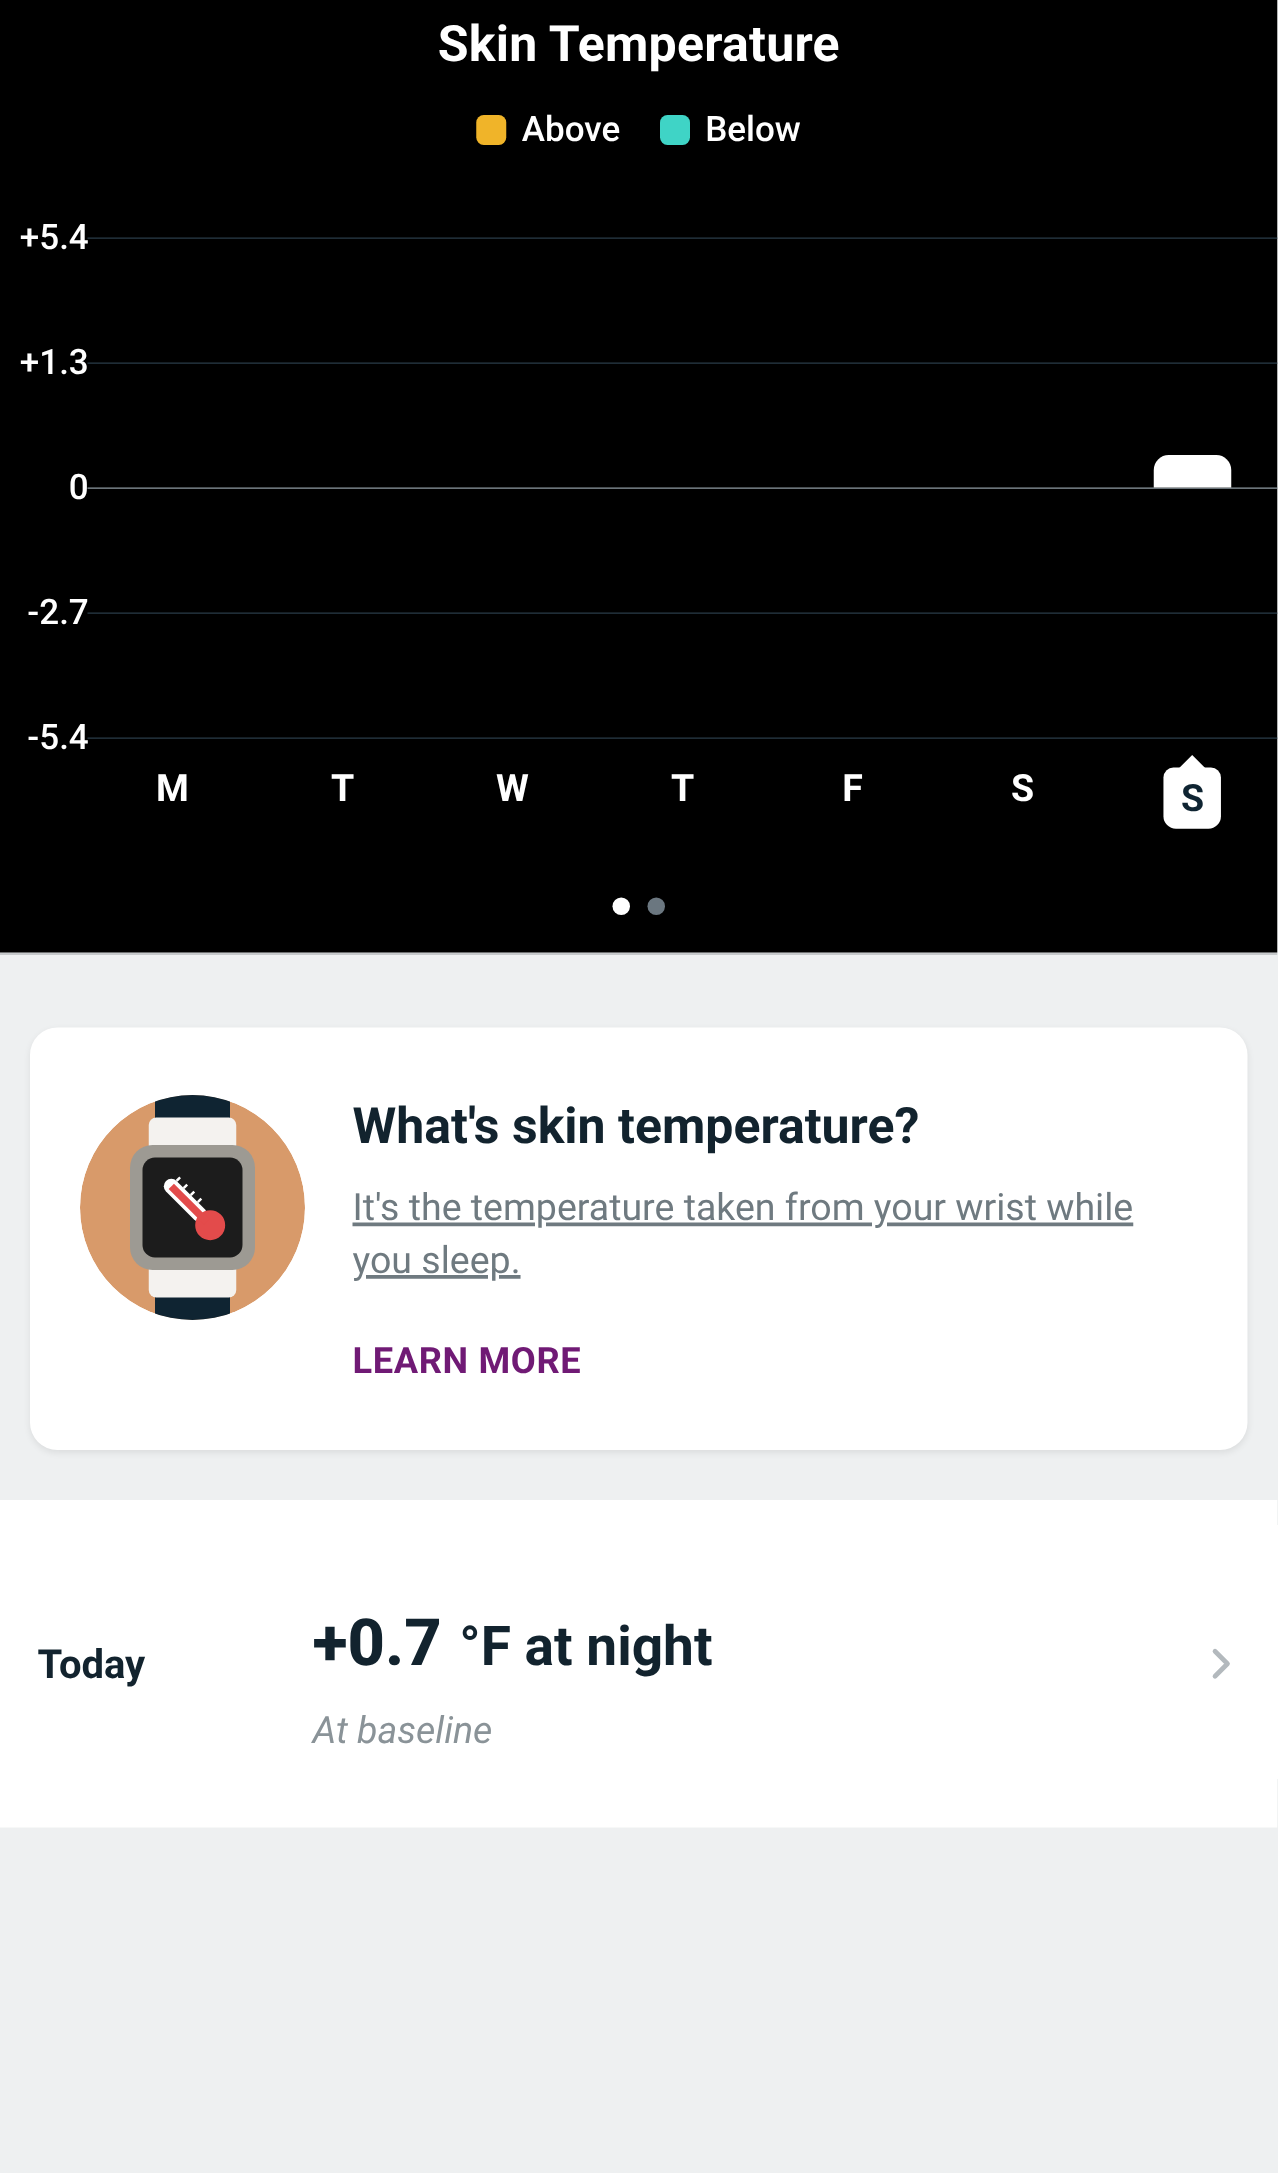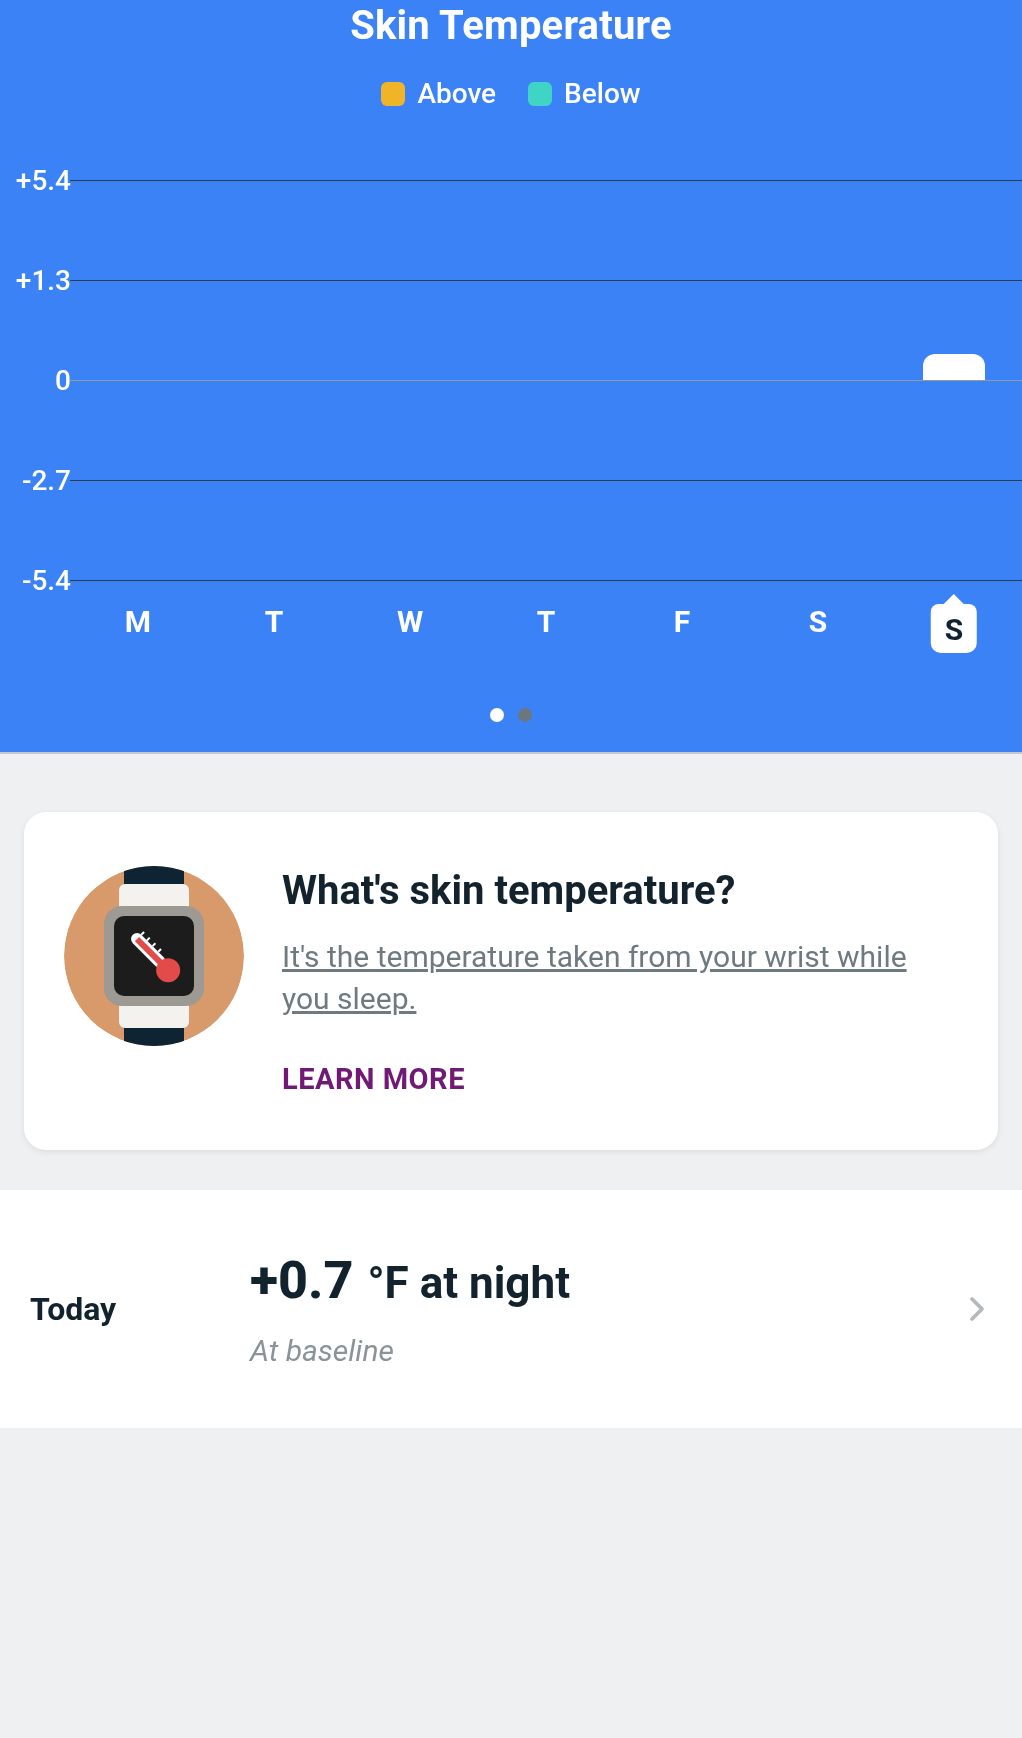--- a/index.html
+++ b/index.html
@@ -1,17 +1,17 @@
 <!DOCTYPE html>
 <html><head>
 <meta charset="utf-8">
 <style>
   * { box-sizing: border-box; margin: 0; padding: 0; }
   html, body { width: 1022px; height: 1738px; font-family: -apple-system, BlinkMacSystemFont, "Segoe UI", Roboto, Helvetica, Arial, sans-serif; background:#eef0f1; }
-  .dark-panel { background:#3b82f6; color:#fff; padding-top:2px; padding-bottom:30px; position:relative; }
+  .dark-panel { background:#000000; color:#fff; padding-top:12px; padding-bottom:30px; position:relative; }
   .chart-title { text-align:center; font-size:40px; font-weight:700; margin-bottom:28px; letter-spacing:0.2px; }
   .legend { display:flex; justify-content:center; align-items:center; gap:32px; font-size:28px; font-weight:500; margin-bottom:70px; }
   .legend-item { display:flex; align-items:center; gap:12px; }
   .swatch { width:24px; height:24px; border-radius:6px; display:inline-block; }
   .chart-area { position:relative; height:400px; margin-left:0; margin-right:0; }
   .y-labels { position:absolute; left:0; top:0; width:65px; height:100%;margin-left:12px; }
   .y-label { position:absolute; right:6px; font-size:28px; font-weight:500; color:#fff; transform:translateY(-50%); }
   .grid { position:absolute; left:70px; right:0; top:0; height:100%; }
   .gridline { position:absolute; left:0; right:0; height:1px; background:#2a3d49; }
   .gridline.zero { background:#8f9ba2; }
@@ -30,21 +30,21 @@
 
   .card { background:#fff; margin:40px 24px 0 24px; border-radius:22px; padding:54px 40px 54px 40px; display:flex; gap:38px; box-shadow:0 2px 6px rgba(0,0,0,0.08); }
   .card-illus { width:180px; height:180px; flex:0 0 180px; border-radius:50%; overflow:hidden; position:relative; }
   .card-text { flex:1; }
   .card-title { font-size:40px; font-weight:700; color:#12232e; line-height:1.25; margin-bottom:20px; }
   .card-desc { font-size:30px; color:#6f7a80; line-height:1.4; margin-bottom:42px;text-decoration:underline; }
   .card-link { font-size:29px; font-weight:700; color:#701a75; letter-spacing:0.5px; }
 
   .today-section { background:#fff; margin-top:40px; padding:60px 30px 60px 30px; display:flex; align-items:center; }
   .today-label { font-size:32px; font-weight:700; color:#12232e; width:220px; }
-  .today-main { flex:1; }
+  .today-main { flex:1;margin-top:24px; }
   .today-value-row { display:flex; align-items:baseline; gap:14px; }
   .today-value { font-size:52px; font-weight:800; color:#12232e; }
   .today-suffix { font-size:44px; font-weight:700; color:#12232e; }
   .today-sub { font-size:30px; color:#8a9398; margin-top:22px;font-style:italic; }
   .chevron { width:30px; height:30px; }
 </style>
 </head>
 <body>
 
 <div class="dark-panel">

